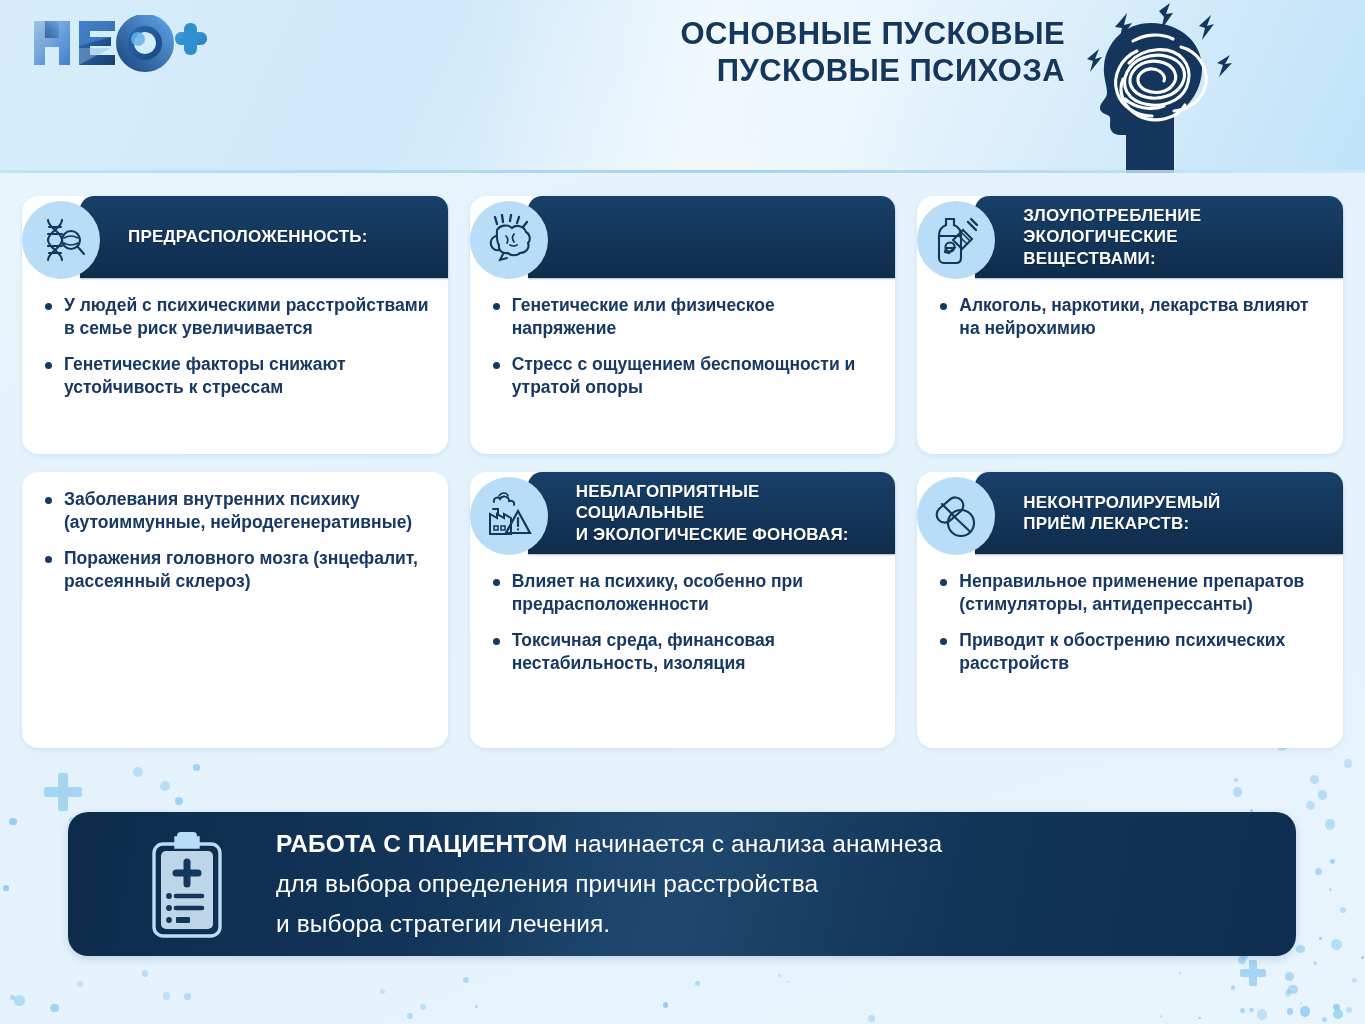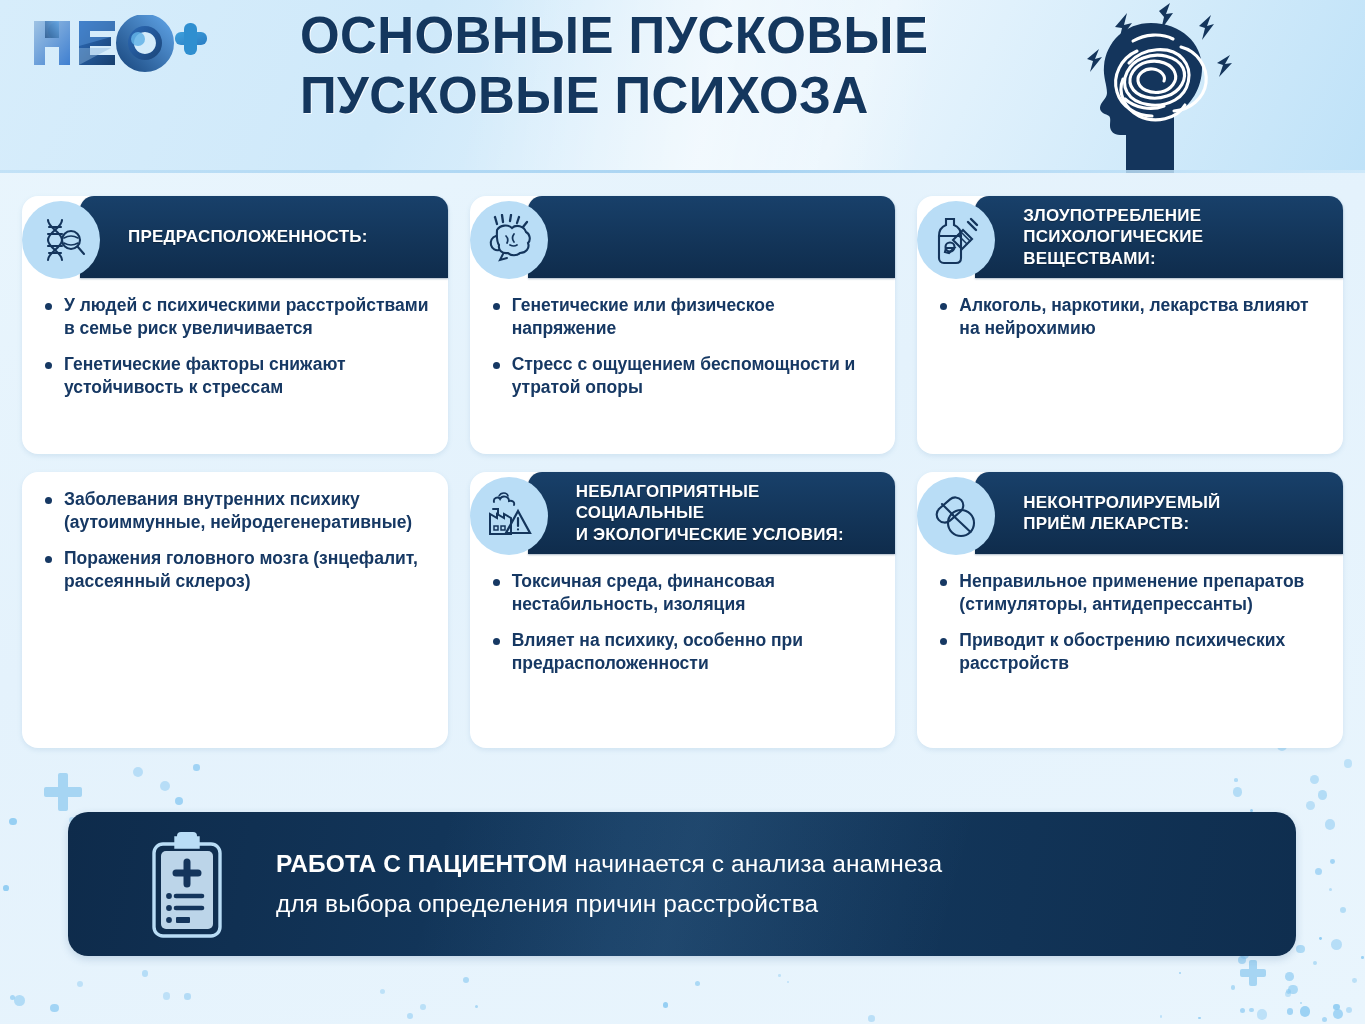--- a/index.html
+++ b/index.html
@@ -59,24 +59,24 @@
   
   .logo {
     position: absolute; left: 27px; top: 15px;
     width: 184px; height: 62px;
   }
   .logo svg { width: 100%; height: 100%; display: block; }
 
   
   .title {
     position: absolute;
-    left: 300px; top: 6px;
+    left: 300px; top: 16px;
     width: 765px;
-    text-align: left;
-    font-size: 51px;
+    text-align: right;
+    font-size: 31px;
     font-weight: bold;
     line-height: 1.18;
     letter-spacing: .4px;
     color: #14375e;
     text-shadow: 1px 1px 0 rgba(255,255,255,.75);
   }
   .title .tline { display: block; }
 
   
   .head-art {
@@ -465,21 +465,21 @@
             <circle cx="20" cy="33" r="4.5"></circle>
             <path d="M38 8 l8 8" stroke-width="2.4"></path>
             <path d="M41 5 l6 6" stroke-width="2.4"></path>
             <path d="M33 16 l9 9 -10 10 -9-9 Z"></path>
             <path d="M28 21 l9 9 M31 18 l9 9" stroke-width="1.5"></path>
             <path d="M24 34 l-5 5 -4-1 1-4 Z"></path>
           </svg>
         </div>
         <div class="card-head-title">
           <span class="hl">ЗЛОУПОТРЕБЛЕНИЕ</span>
-          <span class="hl">ПСИХОЛОГИЧЕСКИЕ</span>
+          <span class="hl">ЭКОЛОГИЧЕСКИЕ</span>
           <span class="hl">ВЕЩЕСТВАМИ:</span>
         </div>
       </div>
       <div class="card-body">
         <ul class="bullets">
           <li>Алкоголь, наркотики, лекарства влияют на нейрохимию</li>
         </ul>
       </div>
     </div>
 
@@ -502,27 +502,27 @@
             <path d="M10 19 h5 v5"></path>
             <path d="M11 36 h4 v4 h-4 Z M18 36 h4 v4 h-4 Z" stroke-width="1.5"></path>
             <path d="M35 21 L47 43 H23 Z" stroke-width="2.2"></path>
             <path d="M35 28 v8" stroke-width="2.2"></path>
             <circle cx="35" cy="39.4" r="1.1" fill="#14355c" stroke="none"></circle>
           </svg>
         </div>
         <div class="card-head-title">
           <span class="hl">НЕБЛАГОПРИЯТНЫЕ</span>
           <span class="hl">СОЦИАЛЬНЫЕ</span>
-          <span class="hl">И ЭКОЛОГИЧЕСКИЕ УСЛОВИЯ:</span>
+          <span class="hl">И ЭКОЛОГИЧЕСКИЕ ФОНОВАЯ:</span>
         </div>
       </div>
       <div class="card-body">
         <ul class="bullets">
+          <li>Влияет на психику, особенно при предрасположенности</li>
           <li>Токсичная среда, финансовая нестабильность, изоляция</li>
-          <li>Влияет на психику, особенно при предрасположенности</li>
         </ul>
       </div>
     </div>
 
     <div class="card tall">
       <div class="card-head">
         <div class="icon-badge">
           <svg viewBox="0 0 52 52" fill="none" stroke="#14355c" stroke-width="2.1" stroke-linecap="round">
             <rect x="5" y="12" width="30" height="16" rx="8" transform="rotate(-41 20 20)"></rect>
             <path d="M12 14 l11 11"></path>
@@ -564,16 +564,17 @@
             <circle cx="29" cy="80" r="2.9"></circle>
             <circle cx="29" cy="92" r="2.9"></circle>
           <rect x="36" y="89" width="14" height="6" rx="1"></rect>
         </g>
       </svg>
     </div>
 
     <div class="footer-text">
       <span class="fline"><b>РАБОТА С ПАЦИЕНТОМ</b><span> начинается с анализа анамнеза</span></span>
       <span class="fline">для выбора определения причин расстройства</span>
+      <span class="fline">и выбора стратегии лечения.</span>
     </div>
   </div>
 
 </div>
 
 </body></html>

